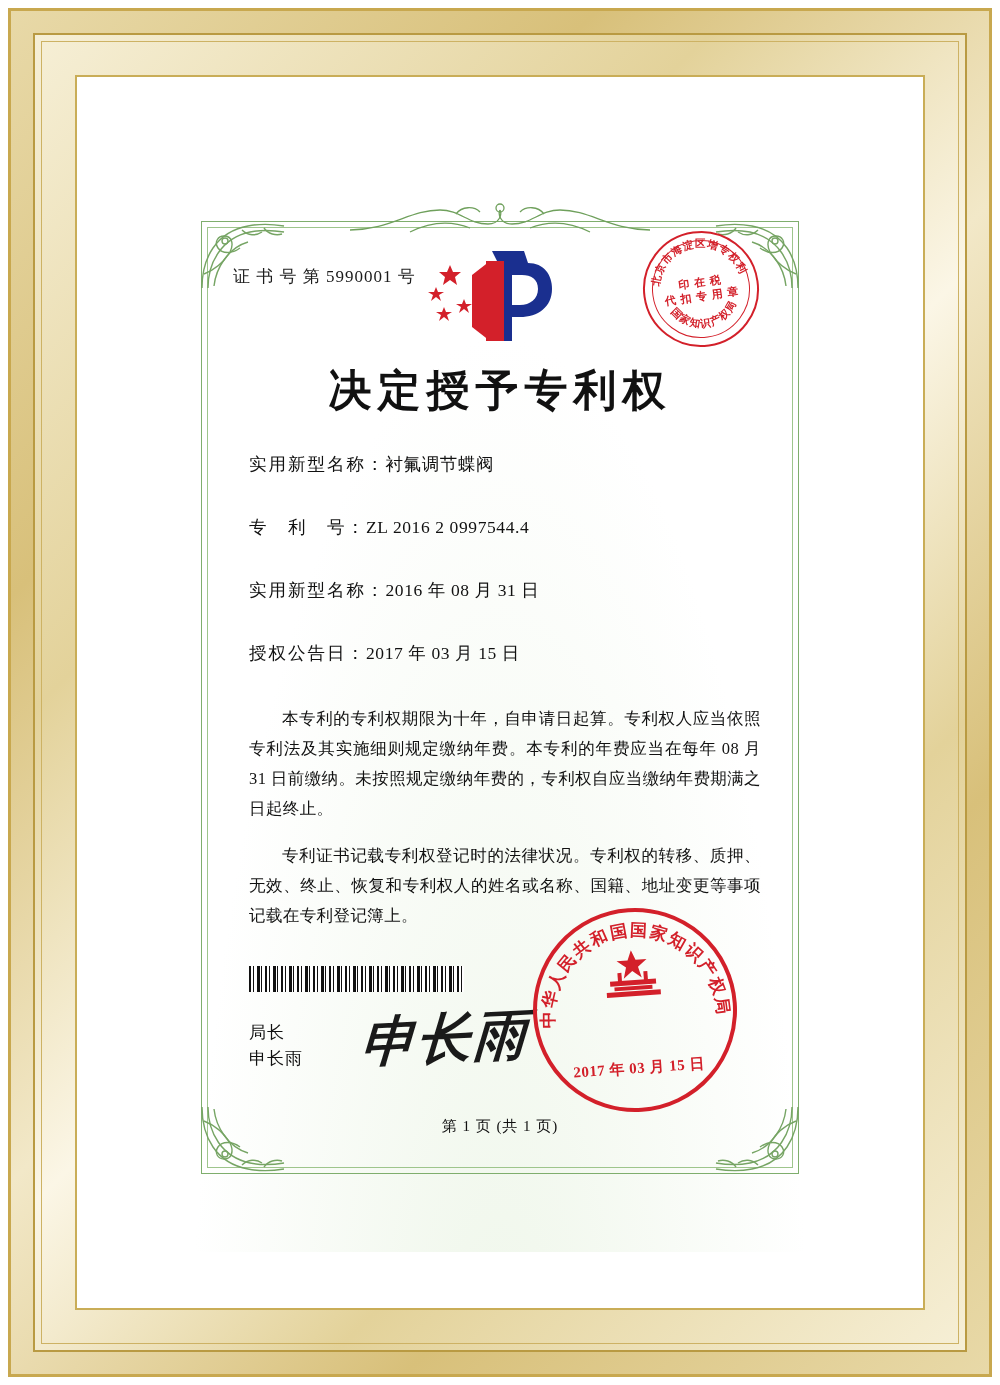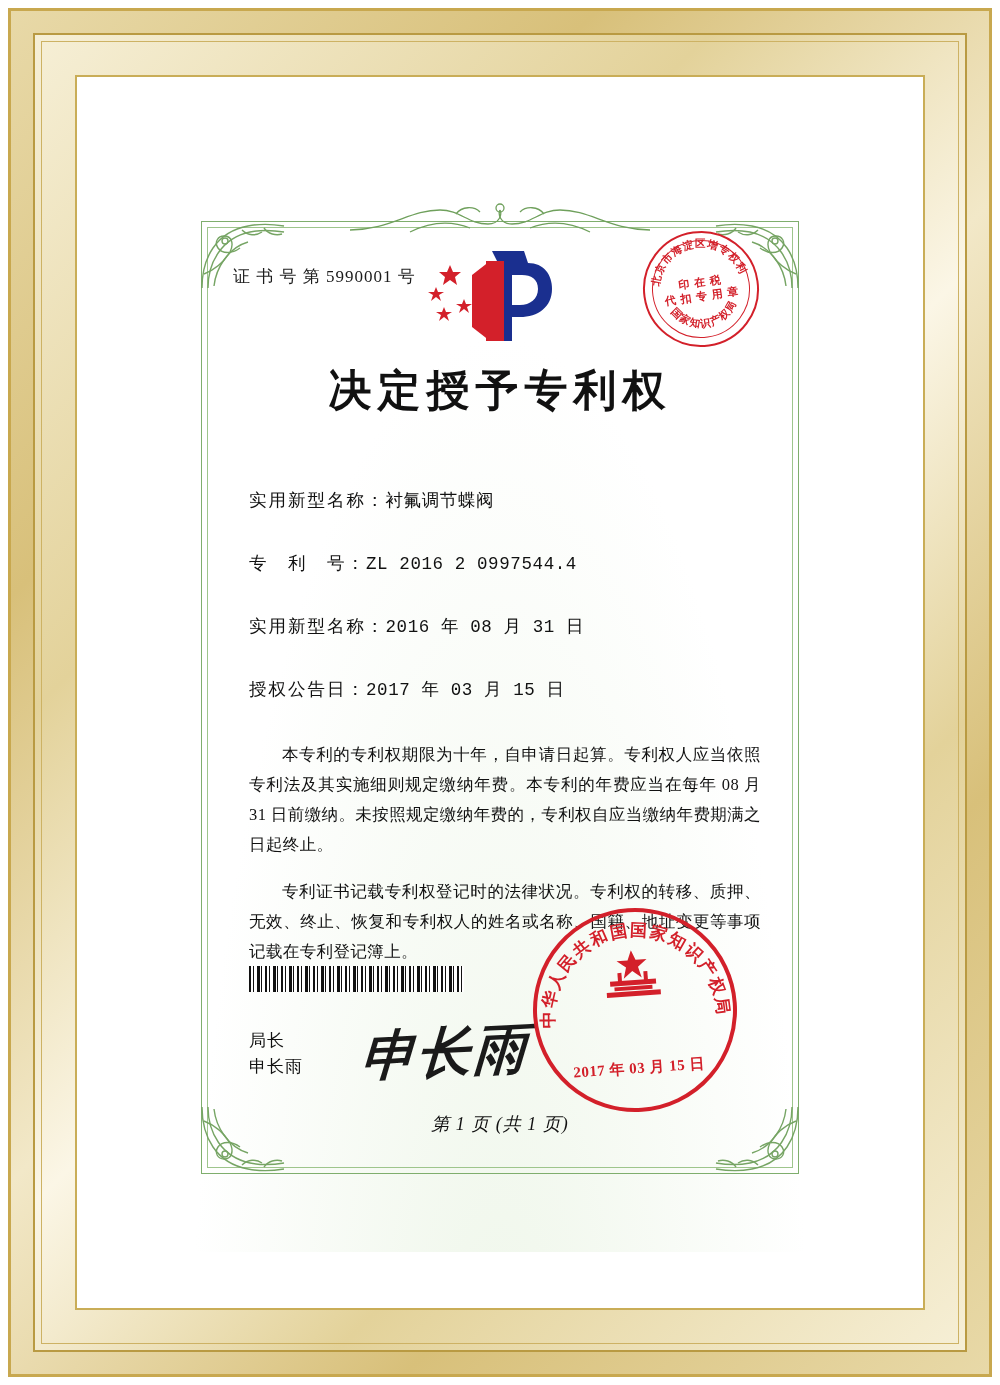--- a/index.html
+++ b/index.html
@@ -125,23 +125,22 @@
     text-align: center;
     font-size: 43px;
     font-weight: bold;
     letter-spacing: 6px;
     color: #111;
     margin-top: 74px;
     font-family: "Liberation Serif", "DejaVu Serif", serif;
   }
 
   .fields {
-    margin-top: 68px;
+    margin-top: 32px;
     padding-left: 16px;
-    font-family: Liberation Mono, monospace;
   }
   .field {
     font-size: 17.5px;
     color: #111;
     margin-bottom: 39px;
     letter-spacing: .5px;
   }
   .field .lbl { letter-spacing: 2px; }
   .field .val { letter-spacing: .6px; }
 
@@ -171,23 +170,23 @@
       repeating-linear-gradient(90deg,
         #111 0px, #111 2px, #fff 2px, #fff 4px,
         #111 4px, #111 5px, #fff 5px, #fff 8px,
         #111 8px, #111 11px, #fff 11px, #fff 12px,
         #111 12px, #111 13px, #fff 13px, #fff 16px);
   }
 
   .signature-block {
     position: absolute;
     left: 16px;
-    bottom: 62px;
+    bottom: 70px;
     display: flex;
-    align-items: flex-end;
+    align-items: center;
   }
   .sig-labels {
     font-size: 17px;
     line-height: 26px;
     color: #111;
     letter-spacing: 1px;
     padding-top: 14px;
   }
   .sig-handwriting {
     margin-left: 58px;
@@ -277,24 +276,23 @@
     font-weight: bold;
     fill: #d3202a;
     letter-spacing: 2px;
   }
 
   .page-footer {
     position: absolute;
     left: 0; right: 0;
     bottom: 6px;
     text-align: center;
-    font-size: 18px;
+    font-size: 15px;
     color: #111;
     letter-spacing: 1px;
-    font-style: italic;
   }
 </style>
 </head>
 <body>
 
 <div class="page">
   <div class="frame-outer">
     <div class="frame-mid">
       <div class="frame-inner-band">
         <div class="paper">

